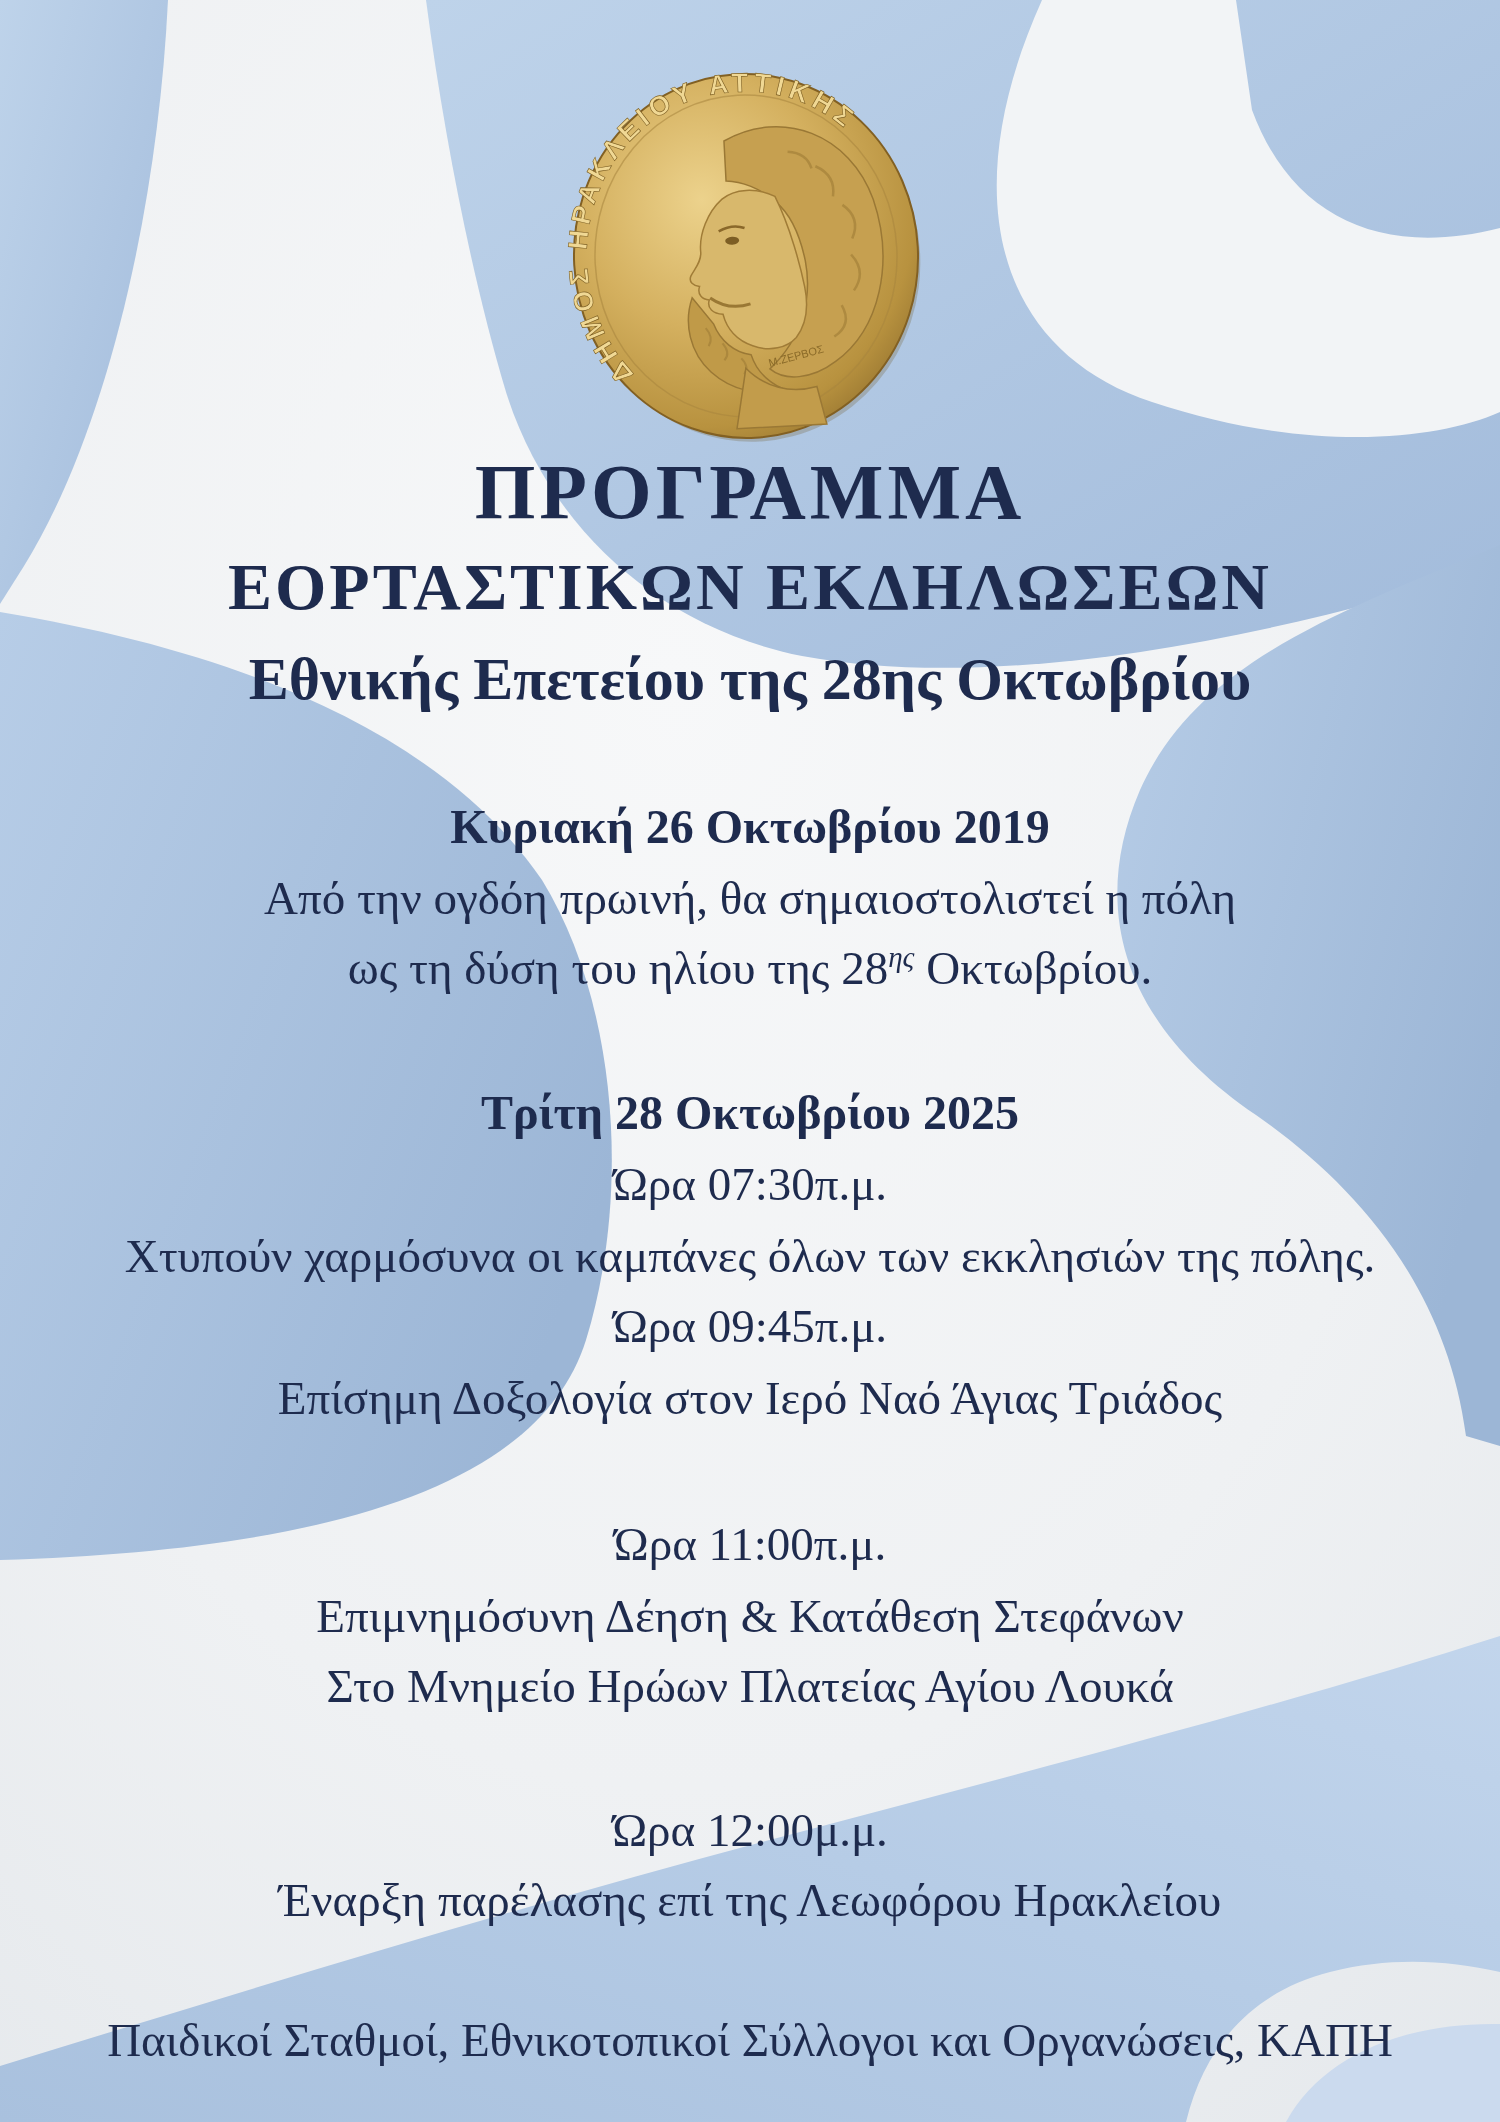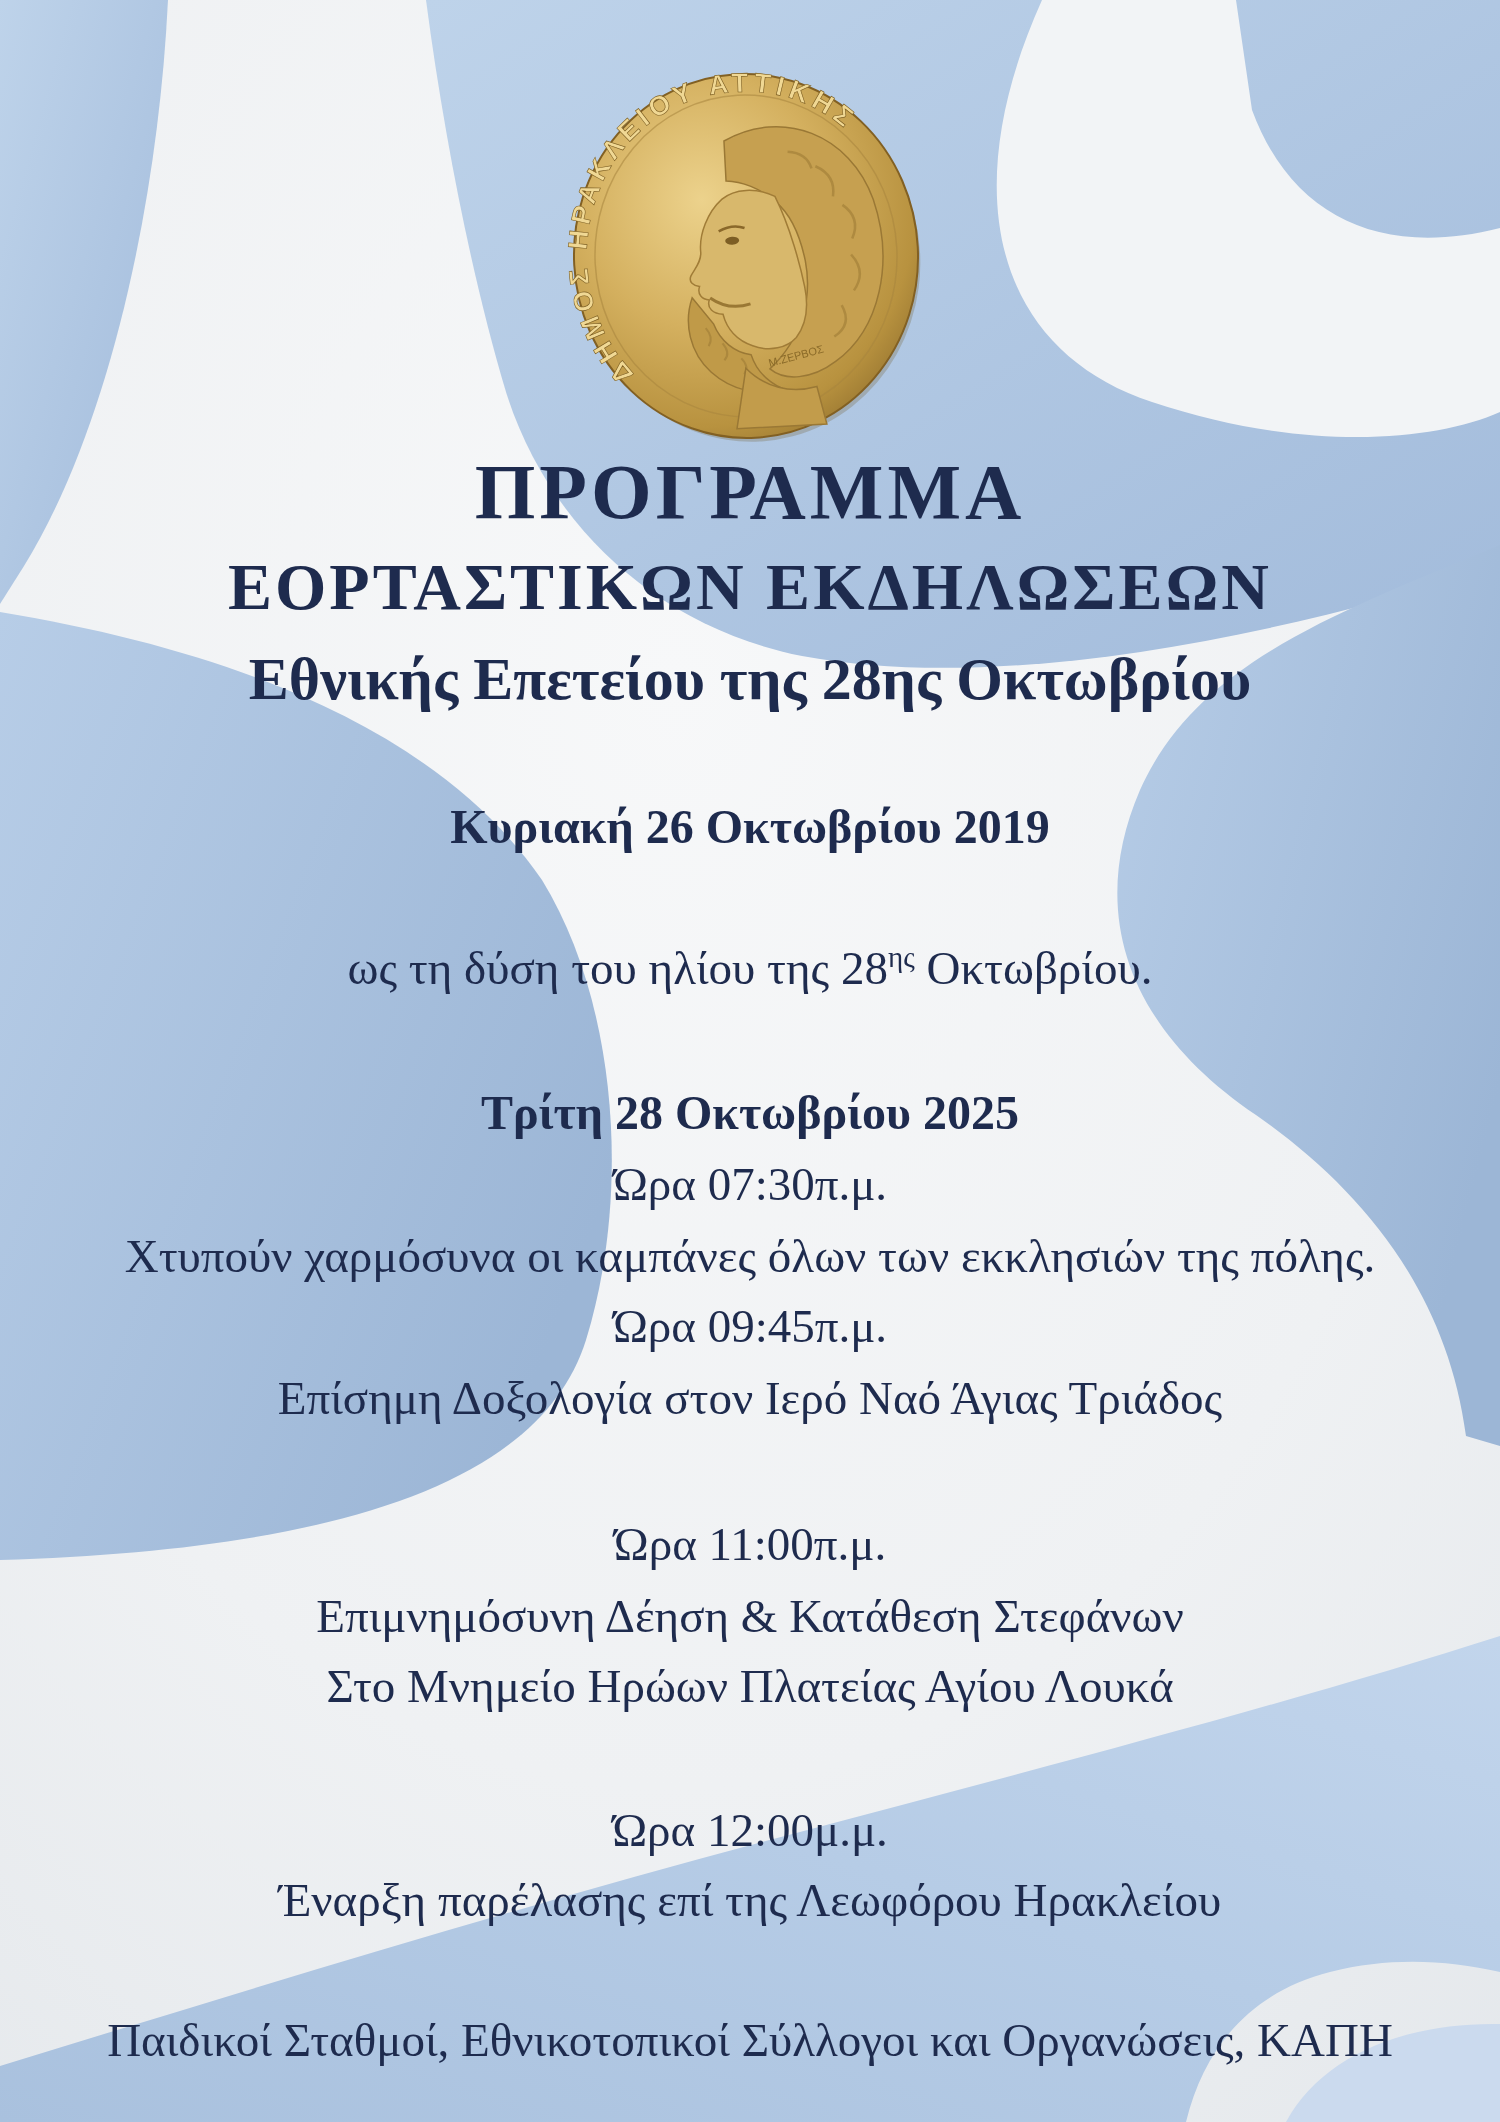--- a/index.html
+++ b/index.html
@@ -32,21 +32,21 @@
   .e1 {top:1230px;}
   .tm2{top:1300px;}
   .e2 {top:1372px;}
   .tm3{top:1518px;}
   .e3a{top:1590px;}
   .e3b{top:1660px;}
   .tm4{top:1804px;}
   .e4a{top:1874px;}
   .e4b{top:1944px;}
   .e4c{top:2014px;}
-  sup.ord{font-size:0.62em;vertical-align:super;line-height:0;}
+  sup.ord{font-size:0.62em;vertical-align:super;line-height:0;font-style:italic;}
 </style>
 </head>
 <body>
 
 <div class="page">
 
   <svg class="bg" viewBox="0 0 1500 2122" preserveAspectRatio="none" aria-hidden="true">
     <defs>
       <radialGradient id="gBase" cx="45%" cy="32%" r="95%">
         <stop offset="0%" stop-color="#f7f8f9"></stop>
@@ -138,20 +138,21 @@
     </text>
 
     <text x="196" y="300" font-family="Liberation Sans, sans-serif" font-size="11" fill="#8a6a28" transform="rotate(-12 196 300)">Μ.ΖΕΡΒΟΣ</text>
   </svg>
 
   <div class="txt t-main">ΠΡΟΓΡΑΜΜΑ</div>
   <div class="txt t-main2">ΕΟΡΤΑΣΤΙΚΩΝ ΕΚΔΗΛΩΣΕΩΝ</div>
   <div class="txt t-sub">Εθνικής Επετείου της 28ης Οκτωβρίου</div>
 
   <div class="txt h-date h1">Κυριακή 26 Οκτωβρίου 2019</div>
+  <div class="txt body-line l1">Από την ογδόη πρωινή, θα σημαιοστολιστεί η πόλη</div>
   <div class="txt body-line l2"><span>ως τη δύση του ηλίου της 28</span><sup class="ord">ης</sup><span> Οκτωβρίου.</span></div>
 
   <div class="txt h-date h2">Τρίτη 28 Οκτωβρίου 2025</div>
   <div class="txt body-line tm1">Ώρα 07:30π.μ.</div>
   <div class="txt body-line e1">Χτυπούν χαρμόσυνα οι καμπάνες όλων των εκκλησιών της πόλης.</div>
   <div class="txt body-line tm2">Ώρα 09:45π.μ.</div>
   <div class="txt body-line e2">Επίσημη Δοξολογία στον Ιερό Ναό Άγιας Τριάδος</div>
   <div class="txt body-line tm3">Ώρα 11:00π.μ.</div>
   <div class="txt body-line e3a">Επιμνημόσυνη Δέηση &amp; Κατάθεση Στεφάνων</div>
   <div class="txt body-line e3b">Στο Μνημείο Ηρώων Πλατείας Αγίου Λουκά</div>

